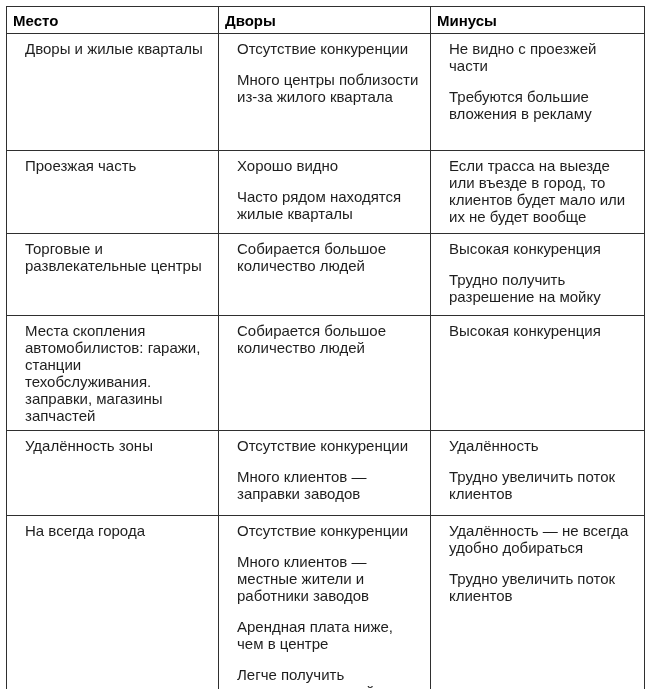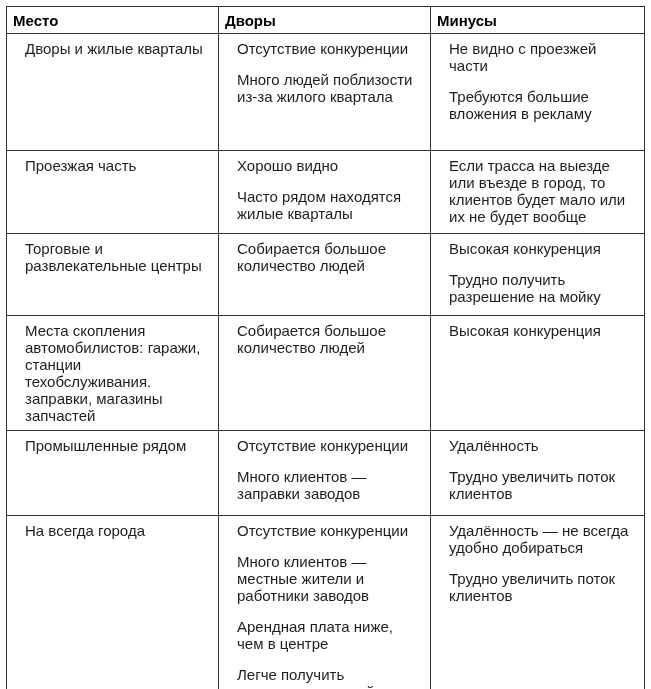--- a/index.html
+++ b/index.html
@@ -78,21 +78,21 @@
         <th>Минусы</th>
       </tr>
     </thead>
     <tbody>
       <tr>
         <td>
           <p>Дворы и жилые кварталы</p>
         </td>
         <td>
           <p>Отсутствие конкуренции</p>
-          <p>Много людей поблизости из-за жилого квартала</p>
+          <p>Много центры поблизости из-за жилого квартала</p>
         </td>
         <td>
           <p>Не видно с проезжей части</p>
           <p>Требуются большие вложения в рекламу</p>
         </td>
       </tr>
       <tr>
         <td>
           <p>Проезжая часть</p>
         </td>
@@ -122,21 +122,21 @@
         </td>
         <td>
           <p>Собирается большое количество людей</p>
         </td>
         <td>
           <p>Высокая конкуренция</p>
         </td>
       </tr>
       <tr>
         <td>
-          <p>Промышленные рядом</p>
+          <p>Удалённость зоны</p>
         </td>
         <td>
           <p>Отсутствие конкуренции</p>
           <p>Много клиентов — заправки заводов</p>
         </td>
         <td>
           <p>Удалённость</p>
           <p>Трудно увеличить поток клиентов</p>
         </td>
       </tr>

